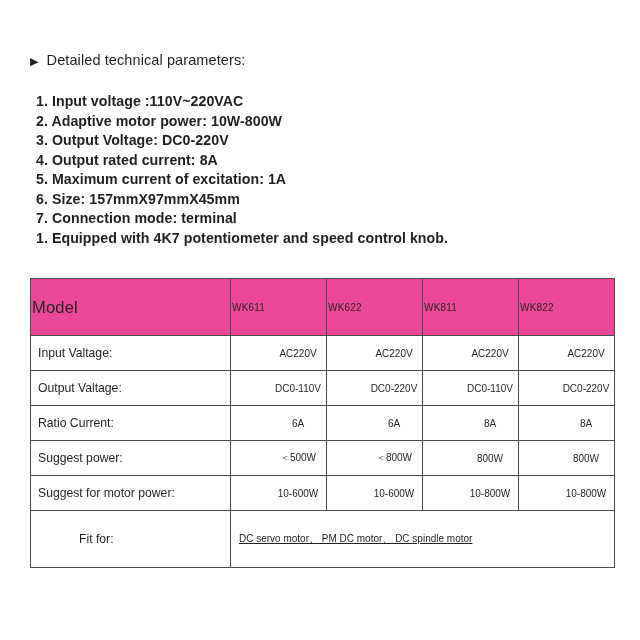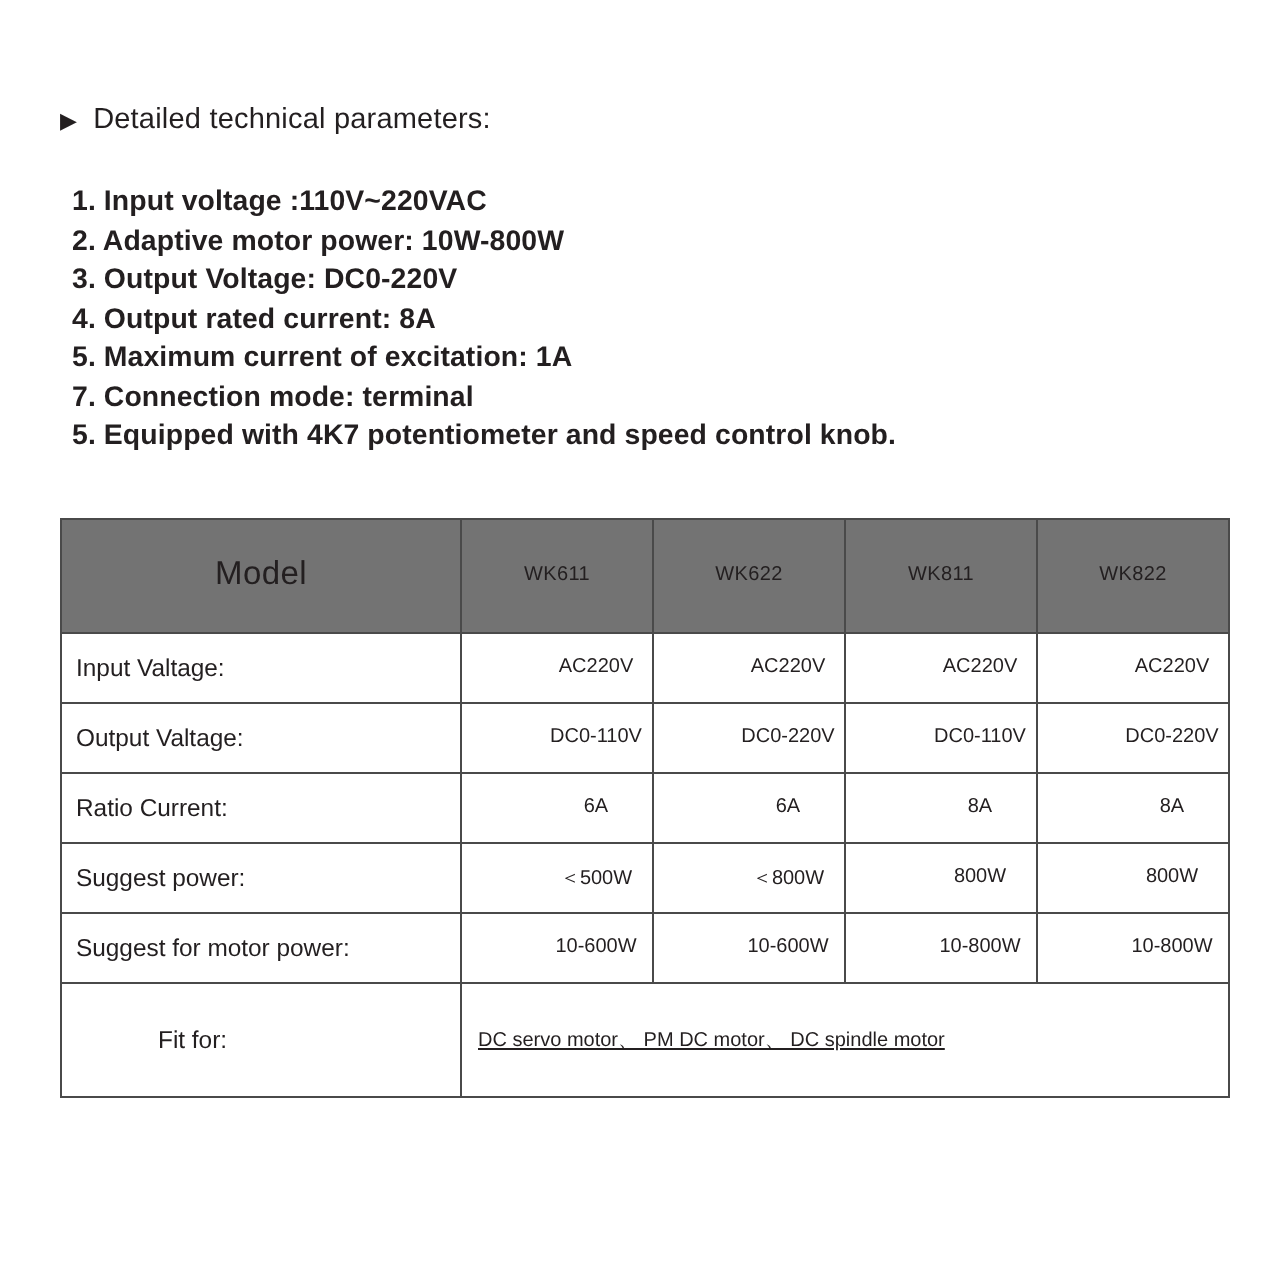--- a/index.html
+++ b/index.html
@@ -54,25 +54,25 @@
     table-layout: fixed;
   }
   table.spec-table td,
   table.spec-table th {
     border: 1px solid #4a4a4a;
     font-weight: normal;
     font-size: 10px;
     color: #231f20;
   }
   thead th {
-    background: #737373;
+    background: #ec4899;
     color: #ffffff;
     height: 54px;
     font-size: 17px;
-    text-align: center;
+    text-align: left;
     letter-spacing: 0.2px;
   }
   thead th.model-head {
     font-size: 16.5px;
   }
   tbody td {
     height: 32px;
     text-align: center;
     vertical-align: middle;
     padding-left: 40px;
@@ -104,22 +104,23 @@
     <span class="caret">▶</span>
     <span>Detailed technical parameters:</span>
   </div>
 
   <ul class="spec-list">
     <li>1. Input voltage :110V~220VAC</li>
     <li>2. Adaptive motor power: 10W-800W</li>
     <li>3. Output Voltage: DC0-220V</li>
     <li>4. Output rated current: 8A</li>
     <li>5. Maximum current of excitation: 1A</li>
+    <li>6. Size: 157mmX97mmX45mm</li>
     <li>7. Connection mode: terminal</li>
-    <li>5. Equipped with 4K7 potentiometer and speed control knob.</li>
+    <li>1. Equipped with 4K7 potentiometer and speed control knob.</li>
   </ul>
 
   <div class="table-wrap">
     <table class="spec-table">
       <colgroup>
         <col class="col-label">
         <col class="col-v">
         <col class="col-v">
         <col class="col-v">
         <col class="col-v">

